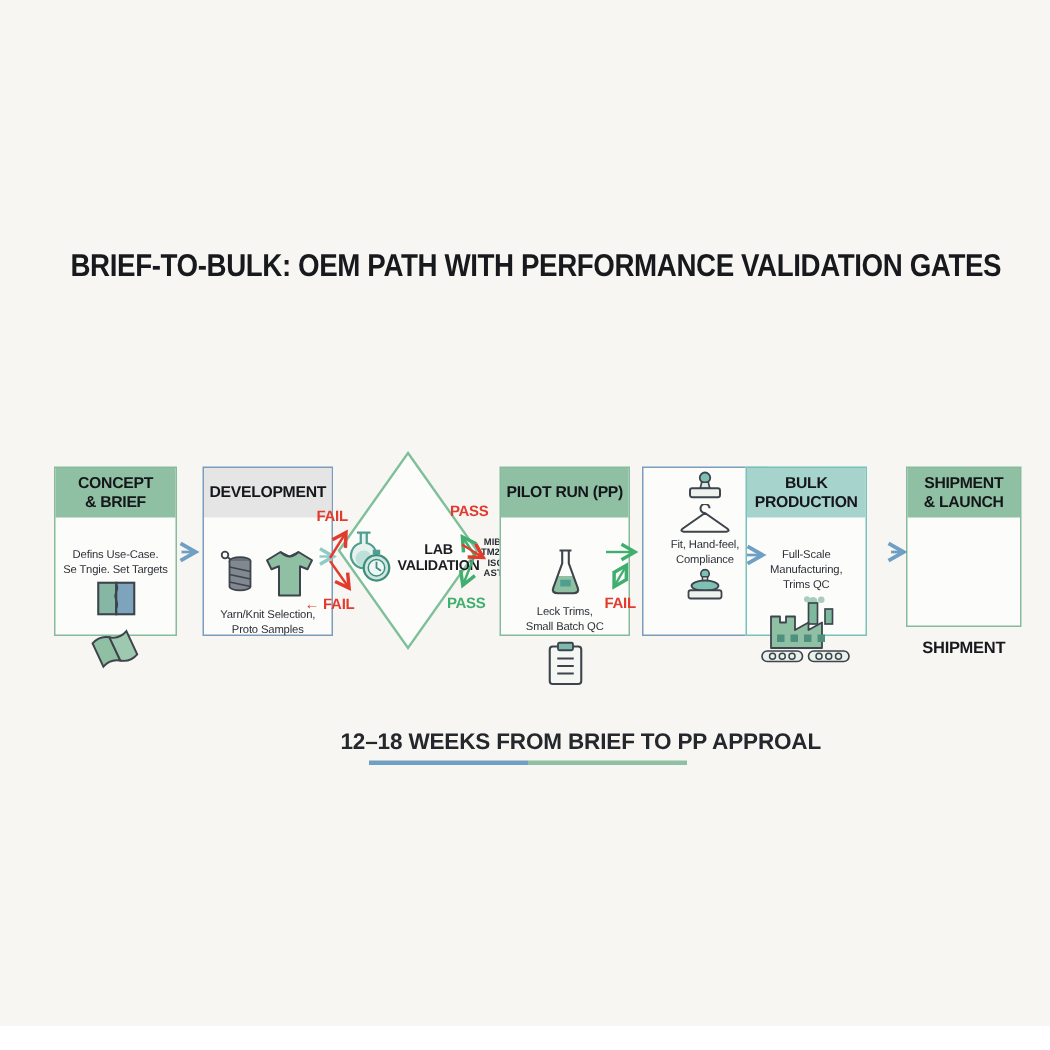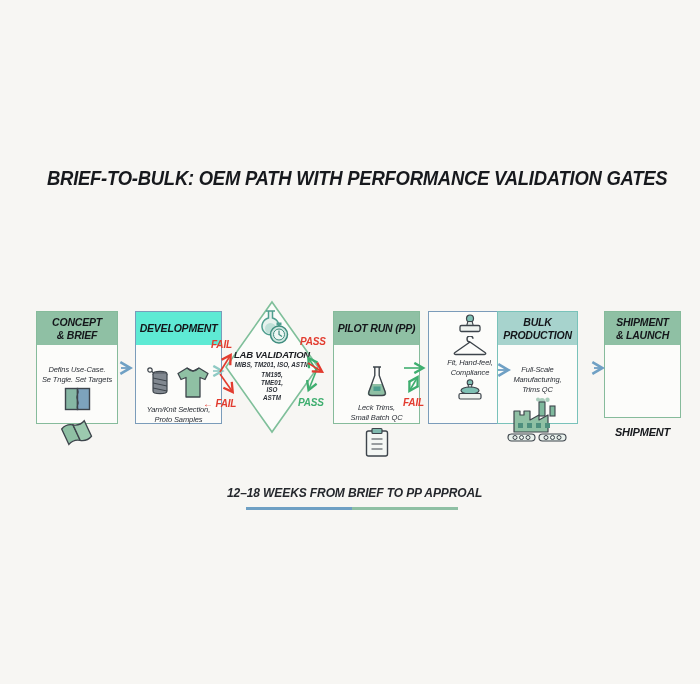--- a/index.html
+++ b/index.html
@@ -1,70 +1,70 @@
 <!DOCTYPE html>
 <html><head>
 <meta charset="utf-8">
 <style>
   html,body{margin:0;padding:0;}
   #app{
     position:relative;width:700px;height:684px;overflow:hidden;
     background:#f7f6f3;
-    font-family:"Liberation Sans",sans-serif;color:#1b1d21;font-style:italic;
+    font-family:"Liberation Sans",sans-serif;color:#1b1d21;
   }
   .preline{white-space:pre-line;}
   #title{
     position:absolute;left:47px;top:166px;font-size:21px;font-weight:bold;
     letter-spacing:-0.3px;white-space:nowrap;transform:scaleX(0.88);
     transform-origin:left center;color:#17191d;
   }
   .stage{
     position:absolute;top:311px;height:113px;box-sizing:border-box;
     background:#fcfcfa;border:1.5px solid #86bb9b;display:flex;flex-direction:column;
   }
   .stage.theme-green{border-color:#86bb9b;}
   .stage.theme-blue{border-color:#7b9cba;}
   .stage.theme-teal{border-color:#79c2ba;}
   .stage-header{
     flex:none;min-height:33px;display:flex;align-items:center;justify-content:center;
     text-align:center;font-size:10.5px;font-weight:bold;line-height:1.15;
     letter-spacing:-0.2px;color:#14161a;padding:1px 2px;box-sizing:border-box;
   }
   .theme-green .stage-header{background:#8fc0a4;}
-  .theme-blue  .stage-header{background:#5eead4;}
+  .theme-blue  .stage-header{background:#e5e5e5;}
   .theme-teal  .stage-header{background:#a7d3cd;}
   .stage-body{
     flex:1;display:flex;flex-direction:column;align-items:center;
     justify-content:flex-start;gap:2px;padding:20px 2px;box-sizing:border-box;
   }
   .stage-text{
     font-size:7.5px;line-height:1.3;text-align:center;color:#2b2f36;
     letter-spacing:-0.1px;
   }
   .icon{flex:none;display:block;}
   #diamond-shape{position:absolute;left:224px;top:300px;}
   #gate{
     position:absolute;left:224px;top:300px;width:96px;height:134px;
-    display:flex;flex-direction:column;align-items:center;justify-content:flex-start;
+    display:flex;flex-direction:row;align-items:center;justify-content:flex-start;
     gap:1px;padding-top:9px;box-sizing:border-box;text-align:center;
   }
   #gate-title{font-size:9.5px;font-weight:bold;letter-spacing:-0.2px;margin-top:1px;}
   #gate-standards{font-size:6.3px;font-weight:bold;color:#2b2f36;}
   #gate-standards-block{font-size:6.3px;font-weight:bold;color:#2b2f36;line-height:1.2;margin-top:2px;}
   .flow-label{position:absolute;font-size:10px;font-weight:bold;letter-spacing:-0.2px;white-space:nowrap;}
   .flow-label.red{color:#e23b2e;}
   .flow-label.green{color:#3fae6f;}
   #arrows{position:absolute;left:0;top:0;pointer-events:none;}
   #shipment-caption{
     position:absolute;left:604px;top:426px;width:77px;text-align:center;
     font-size:11px;font-weight:bold;letter-spacing:-0.2px;color:#17191d;
   }
   #timeline-note{
     position:absolute;left:227px;top:486px;width:250px;text-align:right;
-    font-size:12px;font-weight:bold;letter-spacing:-0.1px;white-space:nowrap;
+    font-size:15px;font-weight:bold;letter-spacing:-0.1px;white-space:nowrap;
     color:#24272c;
   }
   #timeline-underline{
     position:absolute;left:246px;top:507px;width:212px;height:2.5px;
     background:linear-gradient(to right,#6fa0c4 0%,#6fa0c4 50%,#8fc0a4 50%,#8fc0a4 100%);
   }
 </style>
 </head>
 <body>
 

